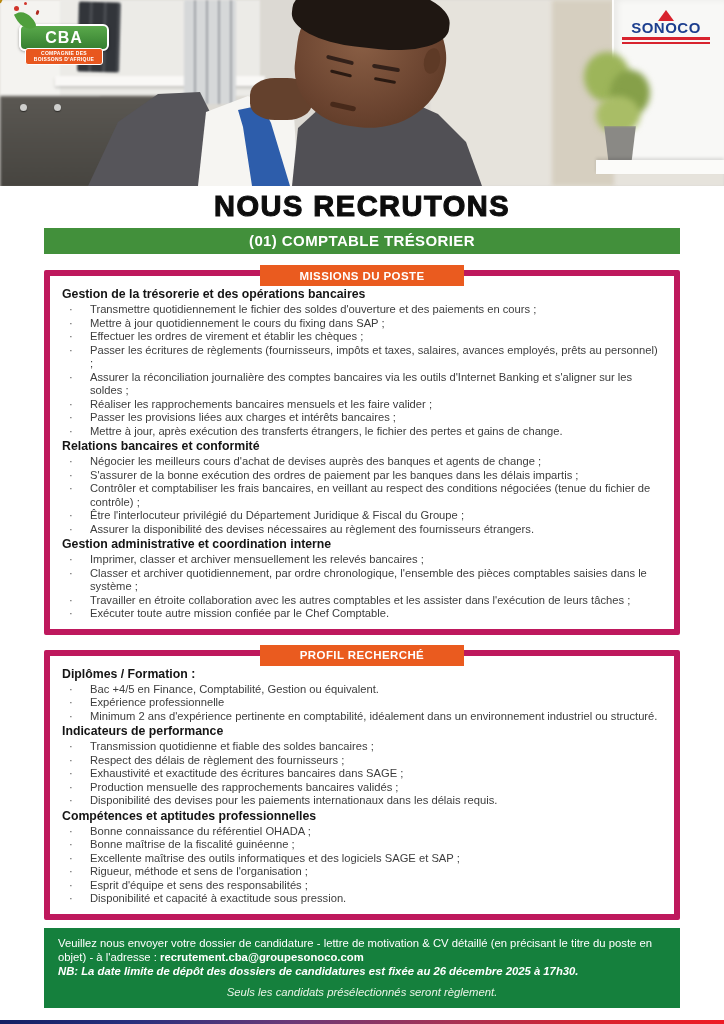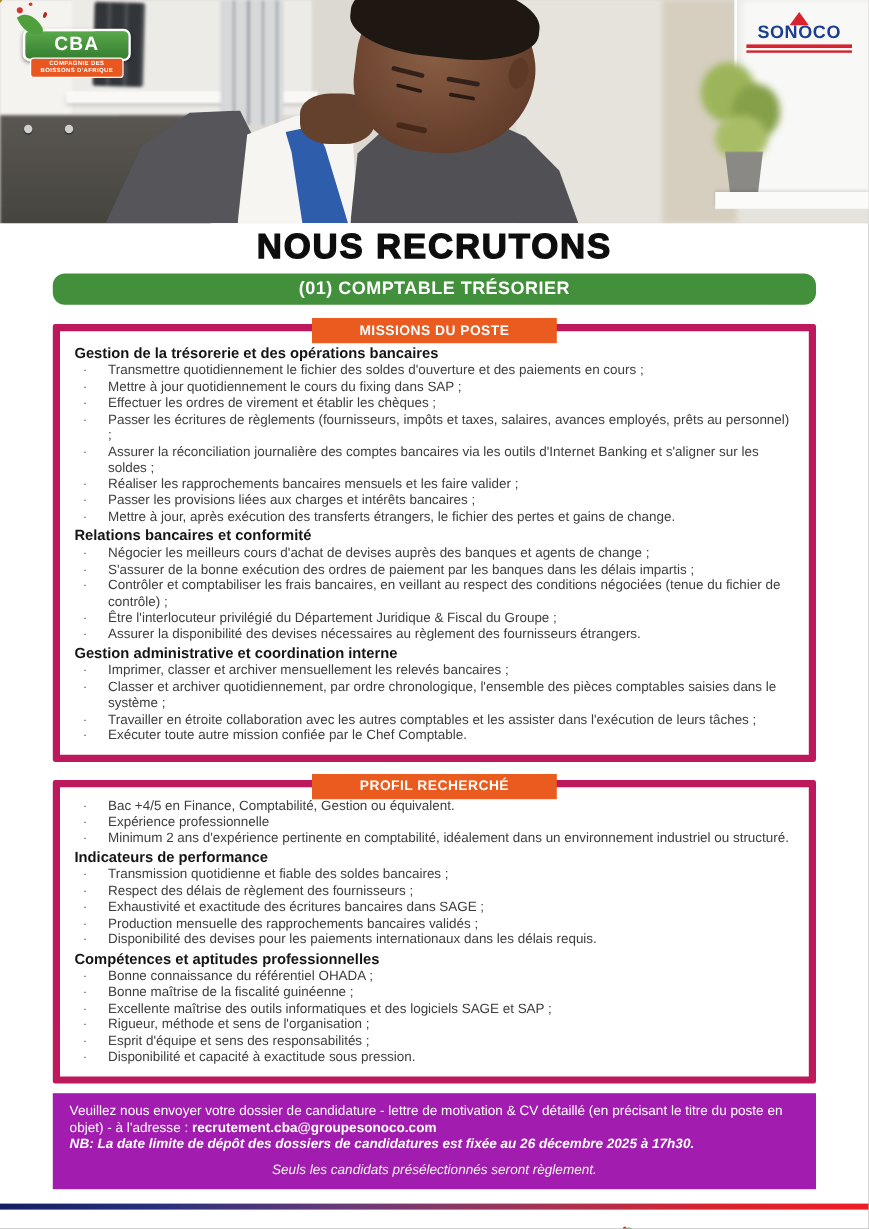--- a/index.html
+++ b/index.html
@@ -73,34 +73,34 @@
   .sonoco-logo { position:absolute; right:14px; top:10px; width:88px; text-align:center; }
   .sonoco-tri { width:0; height:0; margin:0 auto -1px; border-left:8px solid transparent; border-right:8px solid transparent; border-bottom:11px solid #d8232e; }
   .sonoco-text { font-weight:bold; font-size:15px; color:#1c3e8e; letter-spacing:.5px; line-height:1.05; }
   .sonoco-line1 { height:3px; background:#d8232e; margin-top:1px; }
   .sonoco-line2 { height:2px; background:#d8232e; margin-top:2px; }
 
   
   .main-title { text-align:center; margin-top:4px; font-size:29px; font-weight:bold; color:#0d0d0d;
     letter-spacing:1.5px; -webkit-text-stroke:1.1px #0d0d0d; }
   .role-banner { margin:5px 44px 0; background:#42903b; color:#fff; text-align:center;
-    font-weight:bold; font-size:15px; letter-spacing:.4px; padding:4px 0 5px;border-radius:10px; }
+    font-weight:bold; font-size:15px; letter-spacing:.4px; padding:4px 0 5px; }
 
   .box { margin:16px 44px 0; border:6px solid #be185d; border-radius:2px; position:relative; padding:10px 12px 8px; }
   .box + .box { margin-top:15px; }
   .tab { position:absolute; top:-11px; left:50%; transform:translateX(-50%); width:204px; height:21px;
     background:#ea5b1f; color:#fff; font-weight:bold; font-size:11.5px; letter-spacing:.4px;
     display:flex; align-items:center; justify-content:center; }
   .group-heading { font-weight:bold; font-size:12.3px; color:#151515; line-height:15px; margin:1px 0; }
   .bullet-row { display:flex; font-size:11.2px; color:#3d3d3d; line-height:13.5px; }
   .bullet-marker { flex:none; width:28px; padding-left:7px; color:#555; }
   .bullet-text { flex:1; }
 
   
-  .footer-green { margin:8px 44px 12px; background:#a21caf; color:#fff; padding:8px 14px 9px;
+  .footer-green { margin:8px 44px 12px; background:#15803d; color:#fff; padding:8px 14px 9px;
     font-size:11.3px; line-height:14.2px; }
   .footer-green b { font-weight:bold; }
   .footer-nb { font-weight:bold; font-style:italic; }
   .footer-note { text-align:center; font-style:italic; margin-top:7px; color:#eaf4e7; }
   .gradient-bar { height:5px; margin-top:3px;
     background:linear-gradient(90deg,#131f63 0%,#28307d 18%,#6a3a78 40%,#a53355 62%,#d8232e 82%,#ee1c25 100%); }
 
   
   .logos { display:flex; align-items:center; justify-content:space-between; padding:0 12px; height:56px; margin-top:3px; }
   .plogo { display:flex; flex-direction:column; align-items:center; justify-content:center; line-height:1.05; }
@@ -289,20 +289,21 @@
         <div class="bullet-row">
           <span class="bullet-marker">·</span>
           <span class="bullet-text">Exécuter toute autre mission confiée par le Chef Comptable.</span>
         </div>
       </div>
   </div>
 
   <div class="box">
     <div class="tab">PROFIL RECHERCHÉ</div>
     <div class="group-host">
+        <div class="group-heading">Diplômes / Formation :</div>
         <div class="bullet-row">
           <span class="bullet-marker">·</span>
           <span class="bullet-text">Bac +4/5 en Finance, Comptabilité, Gestion ou équivalent.</span>
         </div>
         <div class="bullet-row">
           <span class="bullet-marker">·</span>
           <span class="bullet-text">Expérience professionnelle</span>
         </div>
         <div class="bullet-row">
           <span class="bullet-marker">·</span>

